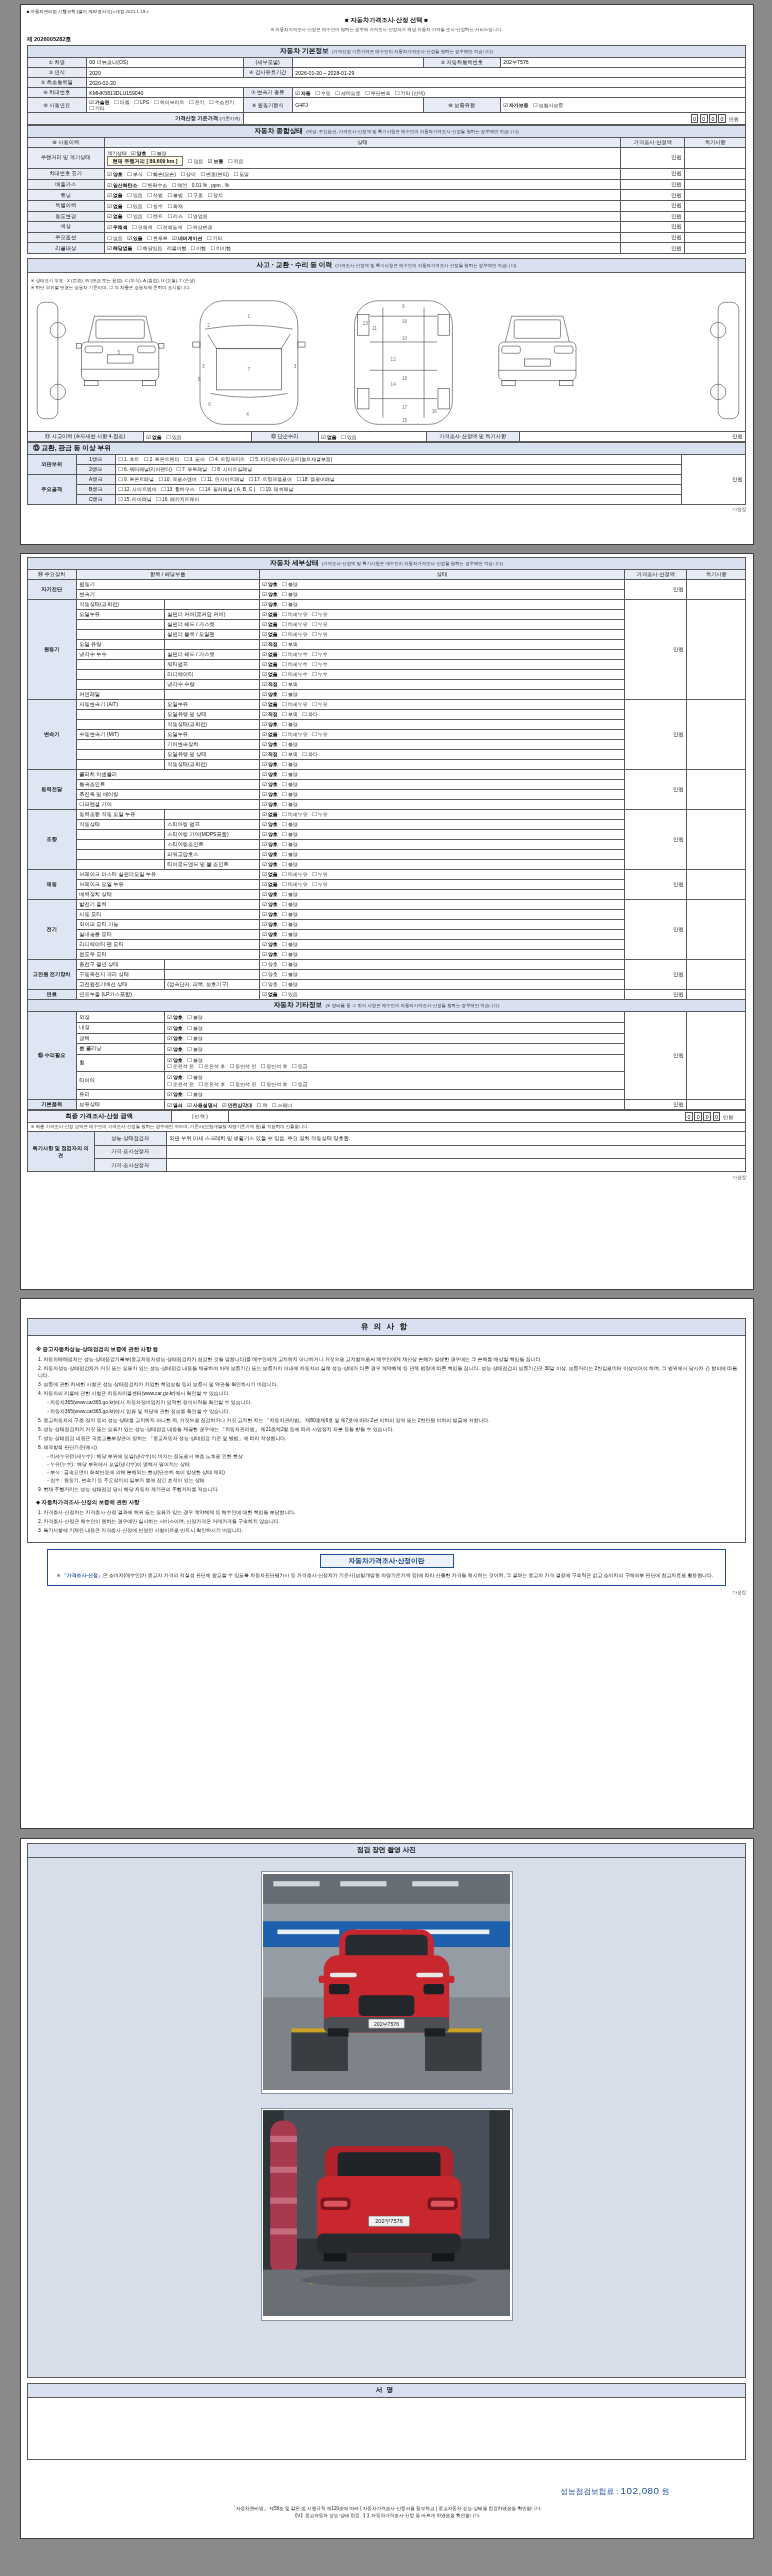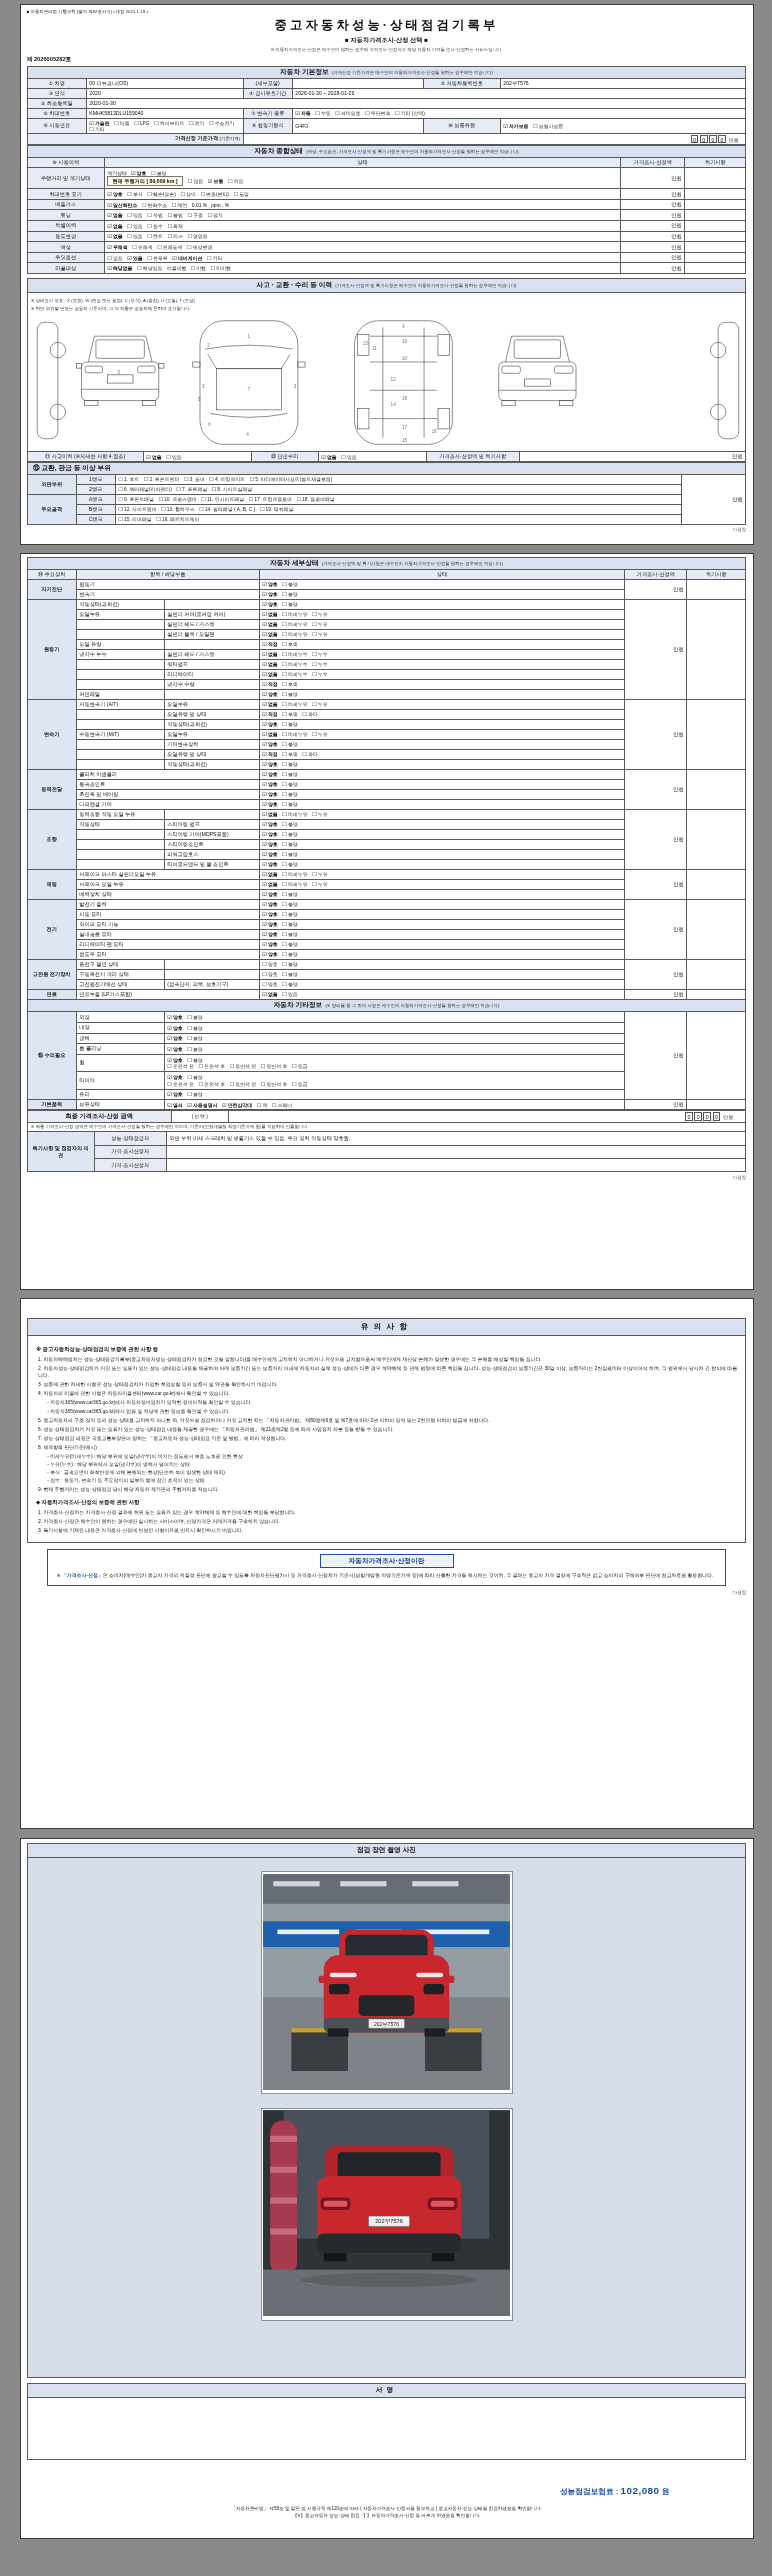--- a/index.html
+++ b/index.html
@@ -40,32 +40,31 @@
   .nt-item{margin:1.5px 0 1.5px 2.1px}
   .nt-sub{margin:0.5px 0 0.5px 11.3px;color:#222}
   .price-box{border:1px solid #1d4f9e;margin:6.2px 20.6px 3.1px;padding:4.1px 8.2px 5.2px}
   .pb-title{text-align:center;font-weight:bold;font-size:6.7px;color:#123d7a;border:0.5px solid #1d4f9e;display:block;width:134px;margin:0 auto 4.1px;padding:1.5px 0;background:#eef3fb}
   .pb-body{font-size:4.9px;line-height:1.6;text-align:justify}
   .pb-body .key{color:#1d4f9e;font-weight:bold}
   
   .photo-panel{background:#d6dee9;border:0.5px solid #5a5a5a;border-top:none;padding:13.4px 0;display:flex;flex-direction:column;align-items:center;gap:13.4px;min-height:520px}
   .photo-frame{border:0.5px solid #8a93a0;background:#fff;padding:1.5px}
   .sign-box{height:62px;border:0.5px solid #5a5a5a;border-top:none}
-  .premium{text-align:right;padding-right:77px;margin:25px 0 7.2px;color:#1d4f9e;font-weight:bold;font-size:7.7px}
+  .premium{text-align:right;padding-right:77px;margin:25px 0 7.2px;color:#1d4f9e;font-weight:normal;font-size:7.7px}
   .premium .amt{font-size:9.8px;letter-spacing:0.5px}
   .footer-lines{text-align:center;font-size:4.6px;color:#222;line-height:1.7;margin-bottom:4.1px}
 </style>
 </head>
 <body>
 
 <div class="page">
 
   <div class="sheet" style="min-height:541px">
     <div class="top-note">■ 자동차관리법 시행규칙 [별지 제82호서식] &lt;개정 2021.1.19.&gt;</div>
-    <div class="doc-title">중고자동차성능·상태점검기록부</div>
     <div class="doc-subtitle">■ 자동차가격조사·산정 선택 ■</div>
     <div class="doc-note">※ 자동차가격조사·산정은 매수인이 원하는 경우에 가격조사·산정자가 해당 자동차 가격을 조사·산정하는 서비스입니다.</div>
     <div class="doc-no">제 2026005282호</div>
 
     <table class="frm" id="basic-table">
         <tbody>
           <tr>
             <td class="bar" colspan="6"><b>자동차 기본정보</b><span class="note">(가격산정 기준가격은 매수인이 자동차가격조사·산정을 원하는 경우에만 적습니다)</span></td>
           </tr>
    <tr>

